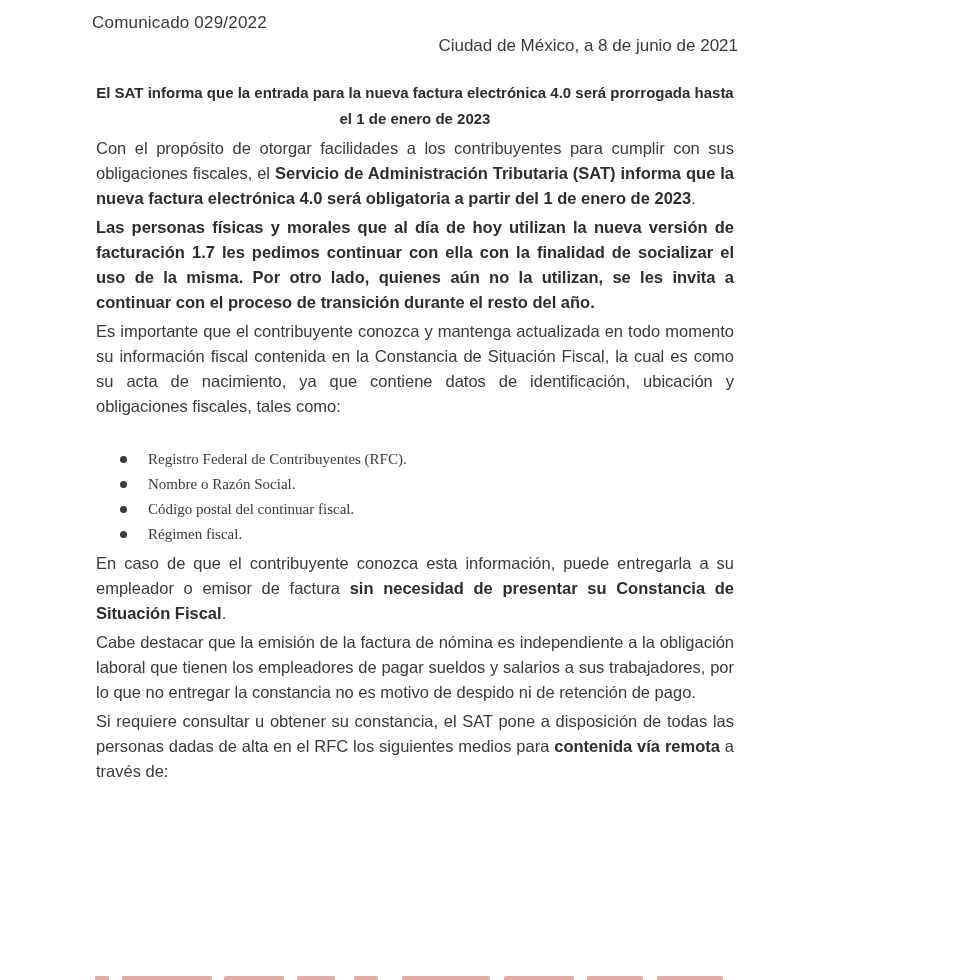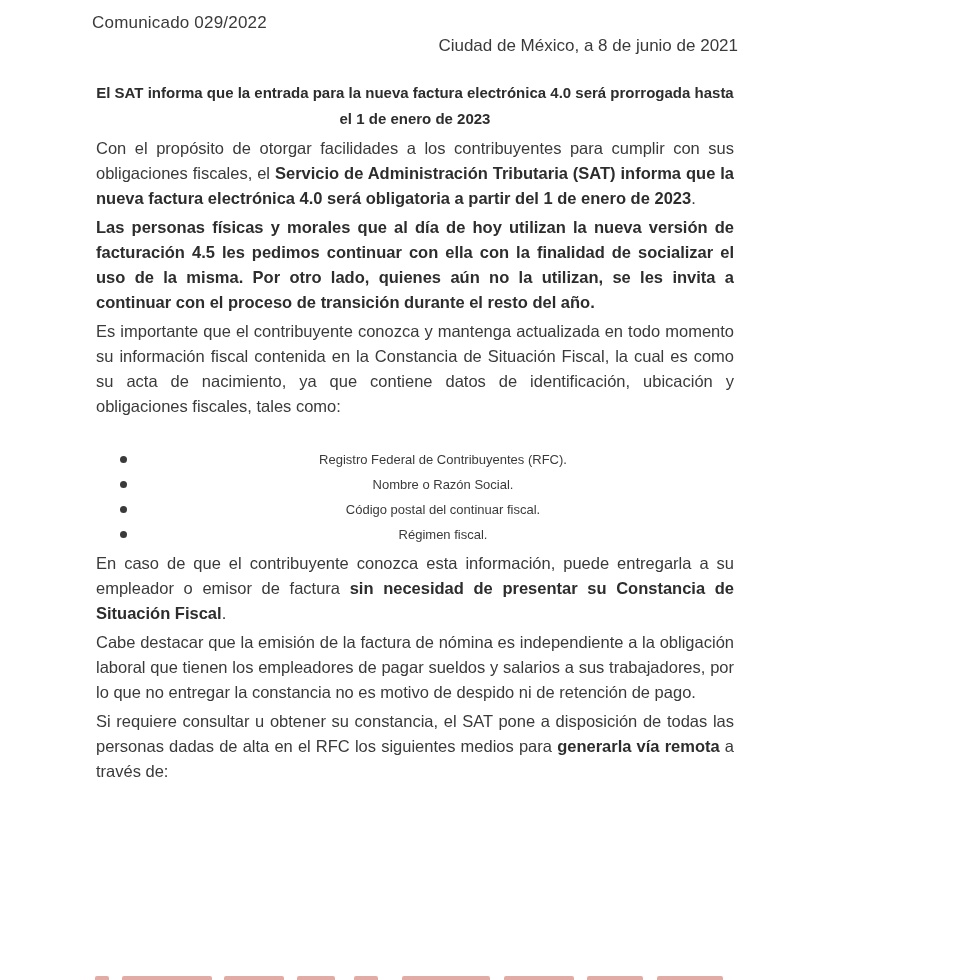--- a/index.html
+++ b/index.html
@@ -60,23 +60,24 @@
   .mt-p5 { margin-top: 28px; }
   .mt-p6 { margin-top: 30px; }
   ul.bullets {
     margin: 28px 0 0 0;
     padding: 0;
     list-style: none;
   }
   ul.bullets li {
     position: relative;
     padding-left: 56px;
-    font-size: 13px;
+    font-size: 15px;
     line-height: 25px;
-    text-align: center;
+    text-align: left;
+    font-family: Liberation Serif, serif;
   }
   ul.bullets li .dot {
     position: absolute;
     left: 28px;
     top: 9px;
     width: 7px;
     height: 7px;
     border-radius: 50%;
     background: #3a3a3a;
   }
@@ -123,36 +124,36 @@
 <div class="page">
 
   <div class="comunicado">Comunicado 029/2022</div>
 
   <div class="dateline">Ciudad de México, a 8 de junio de 2021</div>
 
   <h1 class="doc-title">El SAT informa que la entrada para la nueva factura electrónica 4.0 será prorrogada hasta el 1 de enero de 2023</h1>
 
   <p class="para mt-p1"><span>Con el propósito de otorgar facilidades a los contribuyentes para cumplir con sus obligaciones fiscales, el </span><strong>Servicio de Administración Tributaria (SAT) informa que la nueva factura electrónica 4.0 será obligatoria a partir del 1 de enero de 2023</strong><span>.</span></p>
 
-  <p class="para bold-para mt-p2">Las personas físicas y morales que al día de hoy utilizan la nueva versión de facturación 4.5 les pedimos continuar con ella con la finalidad de socializar el uso de la misma. Por otro lado, quienes aún no la utilizan, se les invita a continuar con el proceso de transición durante el resto del año.</p>
+  <p class="para bold-para mt-p2">Las personas físicas y morales que al día de hoy utilizan la nueva versión de facturación 1.7 les pedimos continuar con ella con la finalidad de socializar el uso de la misma. Por otro lado, quienes aún no la utilizan, se les invita a continuar con el proceso de transición durante el resto del año.</p>
 
   <p class="para mt-p3">Es importante que el contribuyente conozca y mantenga actualizada en todo momento su información fiscal contenida en la Constancia de Situación Fiscal, la cual es como su acta de nacimiento, ya que contiene datos de identificación, ubicación y obligaciones fiscales, tales como:</p>
 
   <ul class="bullets">
     <li><span class="dot"></span><span>Registro Federal de Contribuyentes (RFC).</span></li>
     <li><span class="dot"></span><span>Nombre o Razón Social.</span></li>
     <li><span class="dot"></span><span>Código postal del continuar fiscal.</span></li>
     <li><span class="dot"></span><span>Régimen fiscal.</span></li>
   </ul>
 
   <p class="para mt-p4"><span>En caso de que el contribuyente conozca esta información, puede entregarla a su empleador o emisor de factura </span><strong>sin necesidad de presentar su Constancia de Situación Fiscal</strong><span>.</span></p>
 
   <p class="para mt-p5">Cabe destacar que la emisión de la factura de nómina es independiente a la obligación laboral que tienen los empleadores de pagar sueldos y salarios a sus trabajadores, por lo que no entregar la constancia no es motivo de despido ni de retención de pago.</p>
 
-  <p class="para mt-p6"><span>Si requiere consultar u obtener su constancia, el SAT pone a disposición de todas las personas dadas de alta en el RFC los siguientes medios para </span><strong>generarla vía remota</strong><span> a través de:</span></p>
+  <p class="para mt-p6"><span>Si requiere consultar u obtener su constancia, el SAT pone a disposición de todas las personas dadas de alta en el RFC los siguientes medios para </span><strong>contenida vía remota</strong><span> a través de:</span></p>
 
   <div class="cutoff">
     <span class="mark m1"></span>
     <span class="mark m2"></span>
     <span class="mark m3"></span>
     <span class="mark m4"></span>
     <span class="mark m5"></span>
     <span class="mark m6"></span>
     <span class="mark m7"></span>
     <span class="mark m8"></span>

